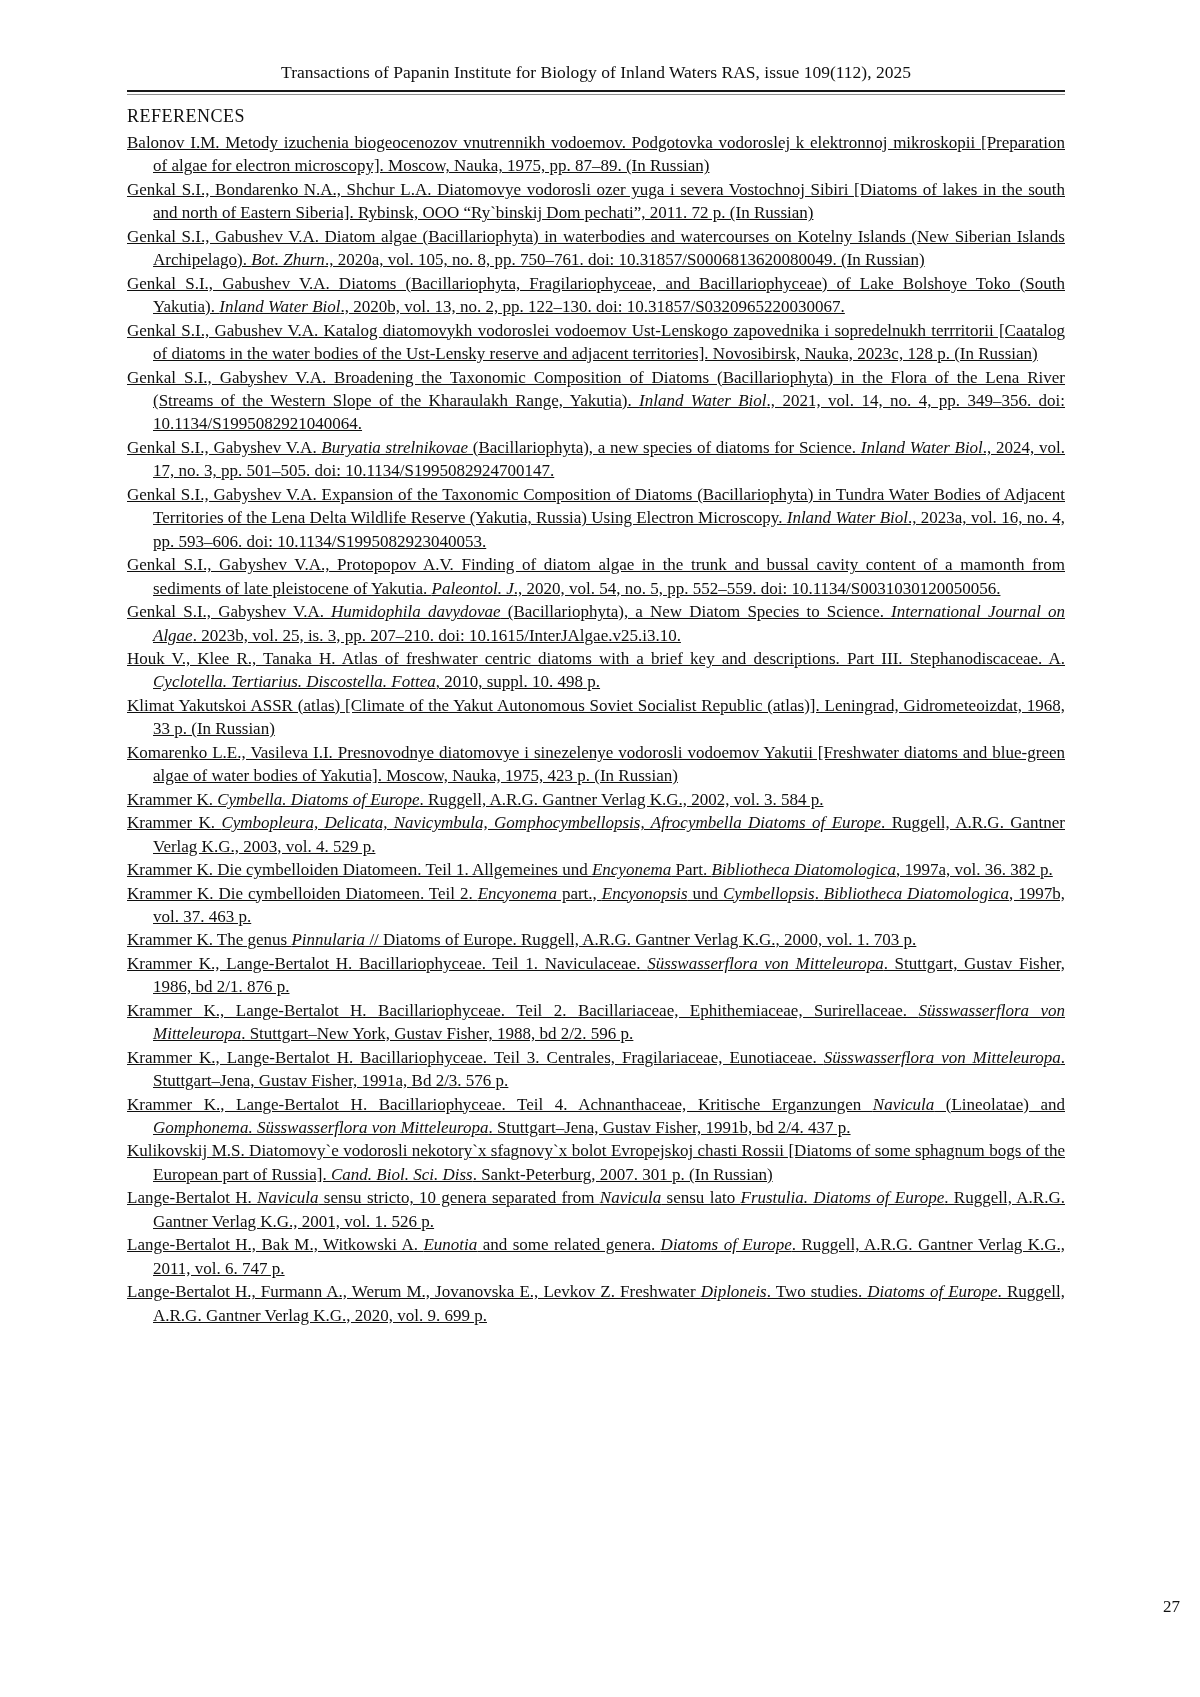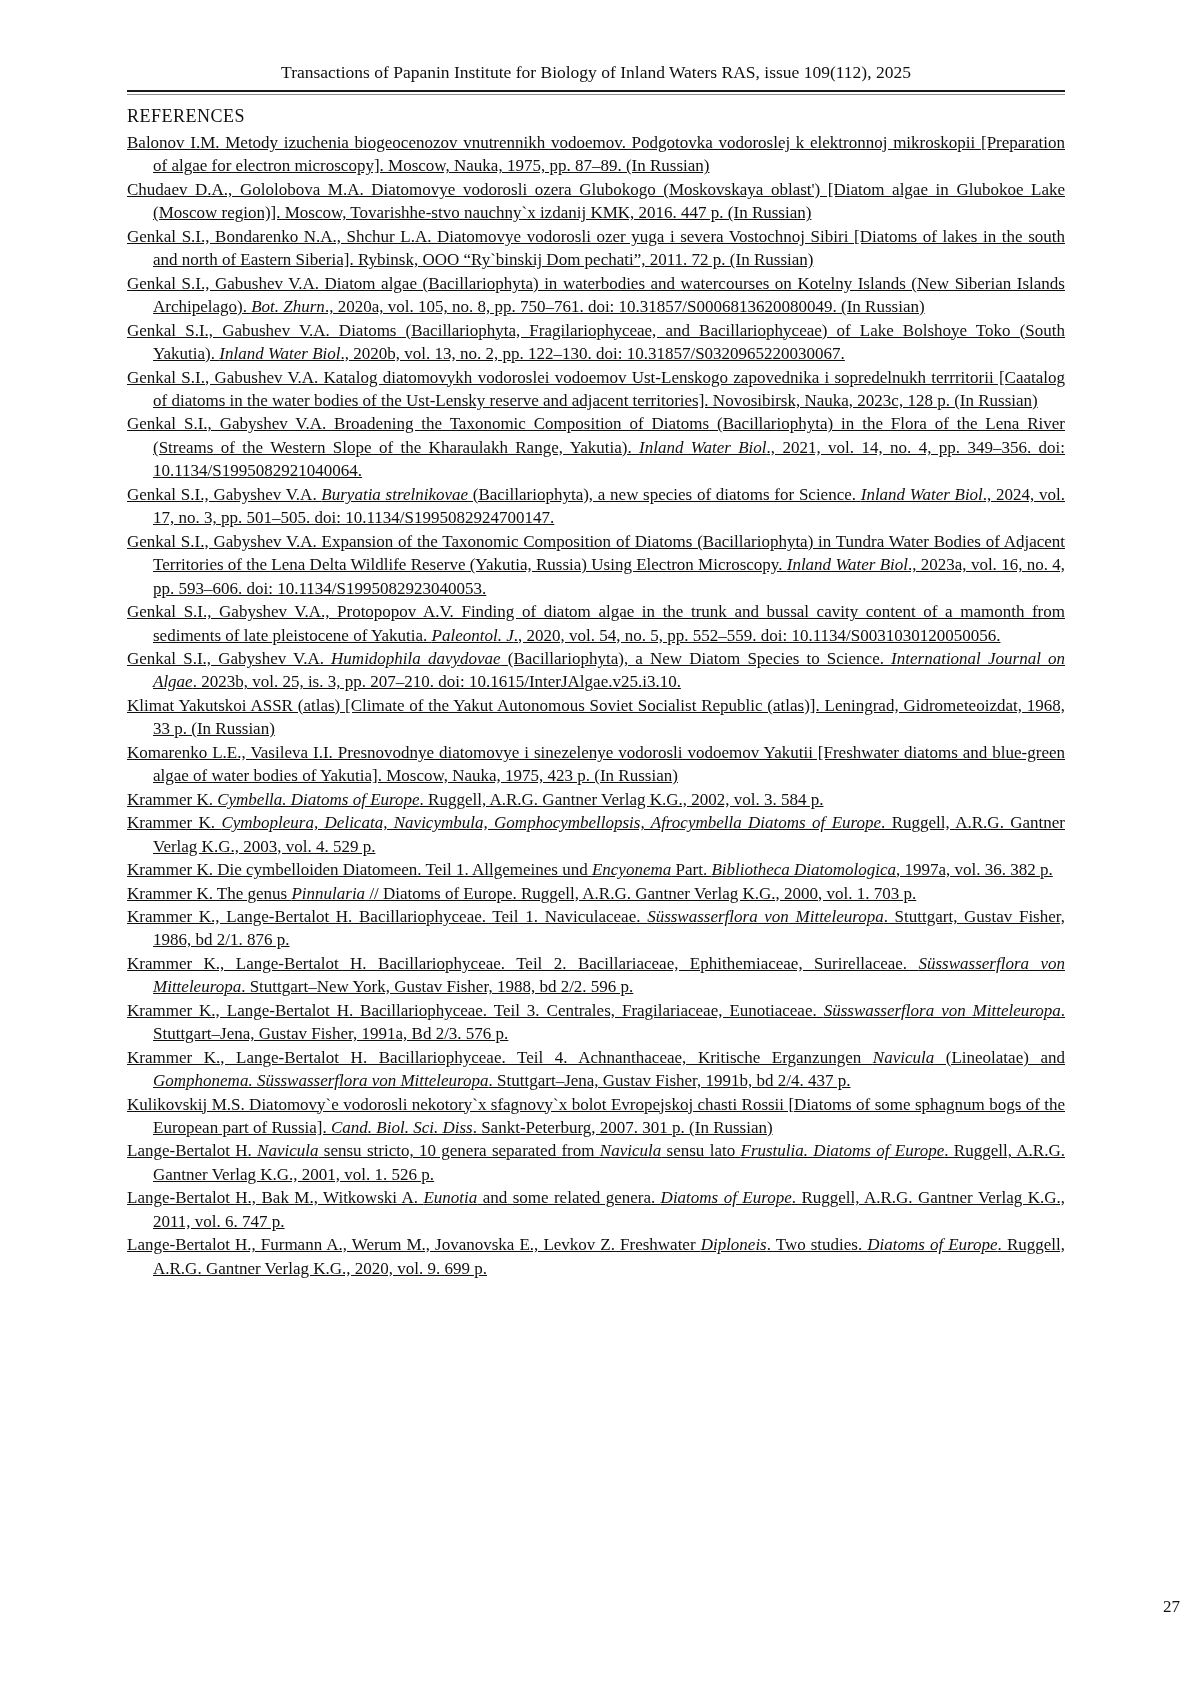--- a/index.html
+++ b/index.html
@@ -56,35 +56,36 @@
 </style>
 </head>
 <body>
 
 <div class="page">
   <div class="running-head">Transactions of Papanin Institute for Biology of Inland Waters RAS, issue 109(112), 2025</div>
   <div class="head-rule"></div>
   <h2 class="section-title">REFERENCES</h2>
   <div class="refs">
       <p class="ref"><span>Balonov I.M. Metody izuchenia biogeocenozov vnutrennikh vodoemov. Podgotovka vodoroslej k elektronnoj mikroskopii [Preparation of algae for electron microscopy]. Moscow, Nauka, 1975, pp. 87–89. (In Russian)</span></p>
-      <p class="ref"><span>Chudaev D.A., Gololobova M.A. Diatomovye vodorosli ozera Glubokogo (Moskovskaya oblast') [Diatom algae in Glubokoe Lake (Moscow region)]. Moscow, Tovarishhe-stvo nauchny`x izdanij KMK, 2016. 447 p. (In Russian)</span></p>
       <p class="ref"><span>Genkal S.I., Bondarenko N.A., Shchur L.A. Diatomovye vodorosli ozer yuga i severa Vostochnoj Sibiri [Diatoms of lakes in the south and north of Eastern Siberia]. Rybinsk, OOO “Ry`binskij Dom pechati”, 2011. 72 p. (In Russian)</span></p>
       <p class="ref"><span>Genkal S.I., Gabushev V.A. Diatom algae (Bacillariophyta) in waterbodies and watercourses on Kotelny Islands (New Siberian Islands Archipelago). </span><i>Bot. Zhurn</i><span>., 2020a, vol. 105, no. 8, pp. 750–761. doi: 10.31857/S0006813620080049. (In Russian)</span></p>
       <p class="ref"><span>Genkal S.I., Gabushev V.A. Diatoms (Bacillariophyta, Fragilariophyceae, and Bacillariophyceae) of Lake Bolshoye Toko (South Yakutia). </span><i>Inland Water Biol</i><span>., 2020b, vol. 13, no. 2, pp. 122–130. doi: 10.31857/S0320965220030067.</span></p>
       <p class="ref"><span>Genkal S.I., Gabushev V.A. Katalog diatomovykh vodoroslei vodoemov Ust-Lenskogo zapovednika i sopredelnukh terrritorii [Caatalog of diatoms in the water bodies of the Ust-Lensky reserve and adjacent territories]. Novosibirsk, Nauka, 2023c, 128 p. (In Russian)</span></p>
       <p class="ref"><span>Genkal S.I., Gabyshev V.A. Broadening the Taxonomic Composition of Diatoms (Bacillariophyta) in the Flora of the Lena River (Streams of the Western Slope of the Kharaulakh Range, Yakutia). </span><i>Inland Water Biol</i><span>., 2021, vol. 14, no. 4, pp. 349–356. doi: 10.1134/S1995082921040064.</span></p>
       <p class="ref"><span>Genkal S.I., Gabyshev V.A. </span><i>Buryatia strelnikovae</i><span> (Bacillariophyta), a new species of diatoms for Science. </span><i>Inland Water Biol</i><span>., 2024, vol. 17, no. 3, pp. 501–505. doi: 10.1134/S1995082924700147.</span></p>
       <p class="ref"><span>Genkal S.I., Gabyshev V.A. Expansion of the Taxonomic Composition of Diatoms (Bacillariophyta) in Tundra Water Bodies of Adjacent Territories of the Lena Delta Wildlife Reserve (Yakutia, Russia) Using Electron Microscopy. </span><i>Inland Water Biol</i><span>., 2023a, vol. 16, no. 4, pp. 593–606. doi: 10.1134/S1995082923040053.</span></p>
       <p class="ref"><span>Genkal S.I., Gabyshev V.A., Protopopov A.V. Finding of diatom algae in the trunk and bussal cavity content of a mamonth from sediments of late pleistocene of Yakutia. </span><i>Paleontol. J</i><span>., 2020, vol. 54, no. 5, pp. 552–559. doi: 10.1134/S0031030120050056.</span></p>
       <p class="ref"><span>Genkal S.I., Gabyshev V.A. </span><i>Humidophila davydovae</i><span> (Bacillariophyta), a New Diatom Species to Science. </span><i>International Journal on Algae</i><span>. 2023b, vol. 25, is. 3, pp. 207–210. doi: 10.1615/InterJAlgae.v25.i3.10.</span></p>
+      <p class="ref"><span>Houk V., Klee R., Tanaka H. Atlas of freshwater centric diatoms with a brief key and descriptions. Part III. Stephanodiscaceae. A. </span><i>Cyclotella. Tertiarius. Discostella. Fottea</i><span>, 2010, suppl. 10. 498 p.</span></p>
       <p class="ref"><span>Klimat Yakutskoi ASSR (atlas) [Climate of the Yakut Autonomous Soviet Socialist Republic (atlas)]. Leningrad, Gidrometeoizdat, 1968, 33 p. (In Russian)</span></p>
       <p class="ref"><span>Komarenko L.E., Vasileva I.I. Presnovodnye diatomovye i sinezelenye vodorosli vodoemov Yakutii [Freshwater diatoms and blue-green algae of water bodies of Yakutia]. Moscow, Nauka, 1975, 423 p. (In Russian)</span></p>
       <p class="ref"><span>Krammer K. </span><i>Cymbella. Diatoms of Europe</i><span>. Ruggell, A.R.G. Gantner Verlag K.G., 2002, vol. 3. 584 p.</span></p>
       <p class="ref"><span>Krammer K. </span><i>Cymbopleura, Delicata, Navicymbula, Gomphocymbellopsis, Afrocymbella Diatoms of Europe</i><span>. Ruggell, A.R.G. Gantner Verlag K.G., 2003, vol. 4. 529 p.</span></p>
       <p class="ref"><span>Krammer K. Die cymbelloiden Diatomeen. Teil 1. Allgemeines und </span><i>Encyonema</i><span> Part. </span><i>Bibliotheca Diatomologica</i><span>, 1997a, vol. 36. 382 p.</span></p>
+      <p class="ref"><span>Krammer K. Die cymbelloiden Diatomeen. Teil 2. </span><i>Encyonema</i><span> part., </span><i>Encyonopsis</i><span> und </span><i>Cymbellopsis</i><span>. </span><i>Bibliotheca Diatomologica</i><span>, 1997b, vol. 37. 463 p.</span></p>
       <p class="ref"><span>Krammer K. The genus </span><i>Pinnularia</i><span> // Diatoms of Europe. Ruggell, A.R.G. Gantner Verlag K.G., 2000, vol. 1. 703 p.</span></p>
       <p class="ref"><span>Krammer K., Lange-Bertalot H. Bacillariophyceae. Teil 1. Naviculaceae. </span><i>Süsswasserflora von Mitteleuropa</i><span>. Stuttgart, Gustav Fisher, 1986, bd 2/1. 876 p.</span></p>
       <p class="ref"><span>Krammer K., Lange-Bertalot H. Bacillariophyceae. Teil 2. Bacillariaceae, Ephithemiaceae, Surirellaceae. </span><i>Süsswasserflora von Mitteleuropa</i><span>. Stuttgart–New York, Gustav Fisher, 1988, bd 2/2. 596 p.</span></p>
       <p class="ref"><span>Krammer K., Lange-Bertalot H. Bacillariophyceae. Teil 3. Centrales, Fragilariaceae, Eunotiaceae. </span><i>Süsswasserflora von Mitteleuropa</i><span>. Stuttgart–Jena, Gustav Fisher, 1991a, Bd 2/3. 576 p.</span></p>
       <p class="ref"><span>Krammer K., Lange-Bertalot H. Bacillariophyceae. Teil 4. Achnanthaceae, Kritische Erganzungen </span><i>Navicula</i><span> (Lineolatae) and </span><i>Gomphonema. Süsswasserflora von Mitteleuropa</i><span>. Stuttgart–Jena, Gustav Fisher, 1991b, bd 2/4. 437 p.</span></p>
       <p class="ref"><span>Kulikovskij M.S. Diatomovy`e vodorosli nekotory`x sfagnovy`x bolot Evropejskoj chasti Rossii [Diatoms of some sphagnum bogs of the European part of Russia]. </span><i>Cand. Biol. Sci. Diss</i><span>. Sankt-Peterburg, 2007. 301 p. (In Russian)</span></p>
       <p class="ref"><span>Lange-Bertalot H. </span><i>Navicula</i><span> sensu stricto, 10 genera separated from </span><i>Navicula</i><span> sensu lato </span><i>Frustulia. Diatoms of Europe</i><span>. Ruggell, A.R.G. Gantner Verlag K.G., 2001, vol. 1. 526 p.</span></p>
       <p class="ref"><span>Lange-Bertalot H., Bak M., Witkowski A. </span><i>Eunotia</i><span> and some related genera. </span><i>Diatoms of Europe</i><span>. Ruggell, A.R.G. Gantner Verlag K.G., 2011, vol. 6. 747 p.</span></p>
       <p class="ref"><span>Lange-Bertalot H., Furmann A., Werum M., Jovanovska E., Levkov Z. Freshwater </span><i>Diploneis</i><span>. Two studies. </span><i>Diatoms of Europe</i><span>. Ruggell, A.R.G. Gantner Verlag K.G., 2020, vol. 9. 699 p.</span></p>
     </div>

